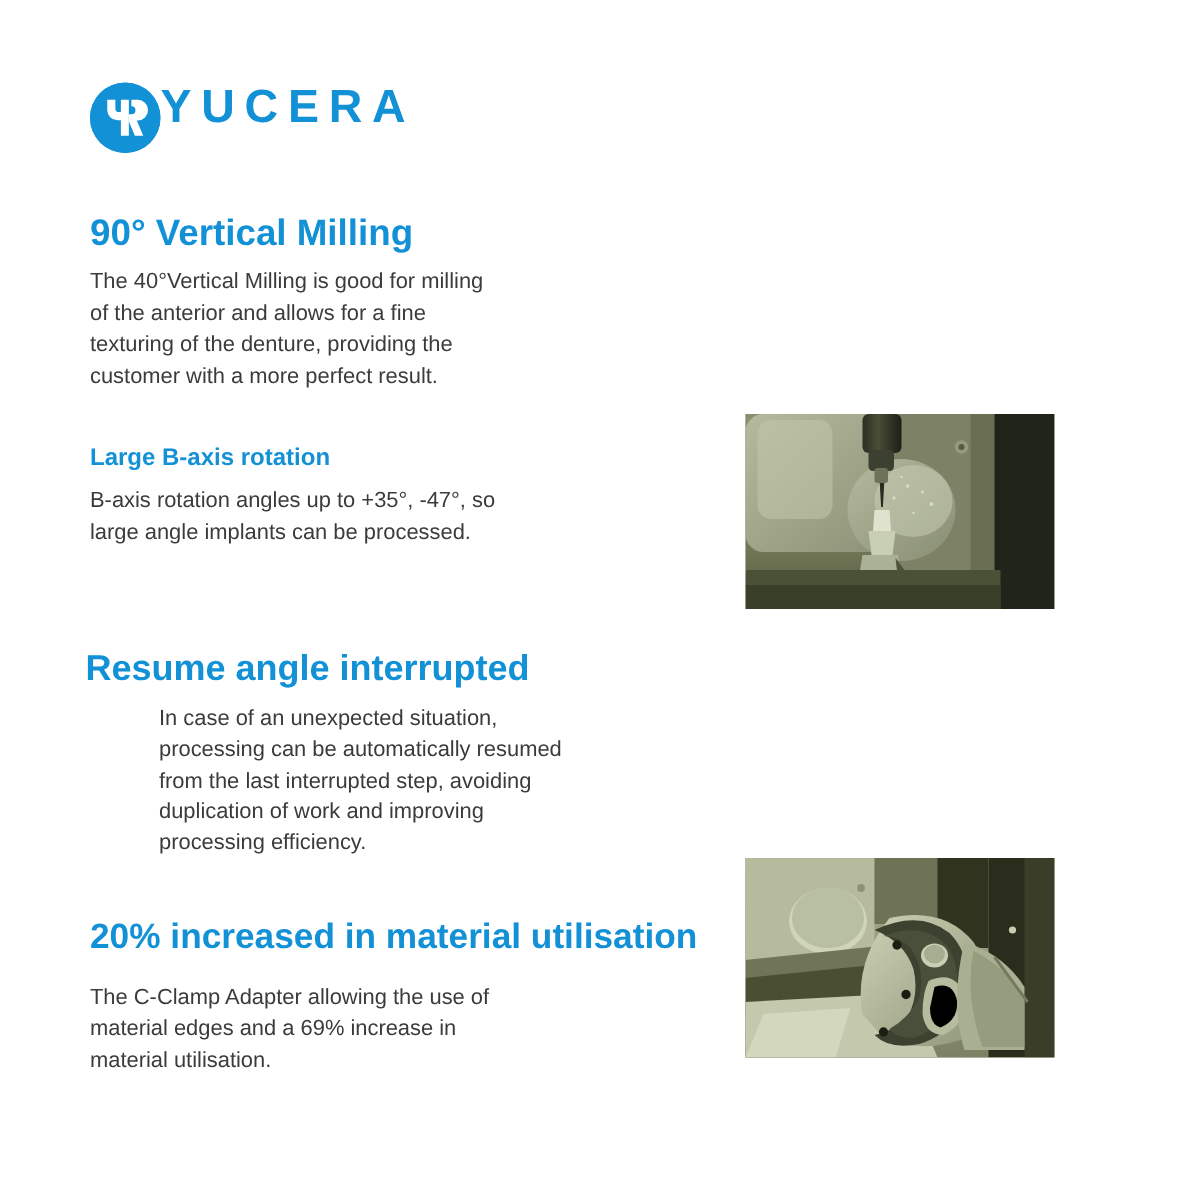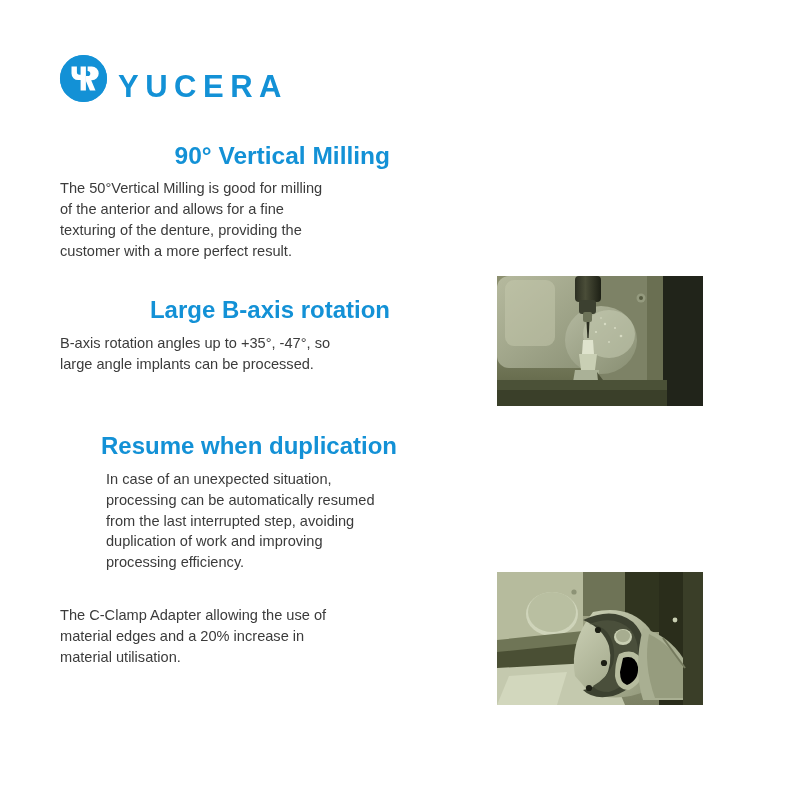--- a/index.html
+++ b/index.html
@@ -15,22 +15,21 @@
     font-family: "Liberation Sans", sans-serif;
     -webkit-font-smoothing: antialiased;
   }
 
   
   .logo-block {
     position: absolute;
     left: 60px;
     top: 55px;
     display: flex;
-    align-items: flex-end;
-    gap: 11px;
+    align-items: flex-start;
   }
   .logo-mark {
     width: 47px;
     height: 47px;
     border-radius: 50%;
     background: #1391d6;
     display: block;
     flex: 0 0 auto;
   }
   .logo-wordmark {
@@ -51,38 +50,37 @@
   .feature-text {
     position: absolute;
     top: 0;
   }
   .feature-title {
     color: #1391d6;
     font-weight: 700;
     line-height: 1.12;
     margin: 0 0 9px 0;
     white-space: nowrap;
-    text-align: right;
   }
   .feature-body {
     color: #3b3b3b;
     font-size: 14.6px;
     line-height: 1.43;
     margin: 0;
     white-space: pre-line;
   }
 
   
   #feature-0 { top: 138px; }
   #feature-0 .feature-text { left: 60px; width: 330px; }
   #feature-0 .feature-title { font-size: 24.5px; margin-top: 4px; }
 
   #feature-1 { top: 285px; }
   #feature-1 .feature-text { left: 60px; width: 330px; }
-  #feature-1 .feature-title { font-size: 24px; margin-top: 12px; }
+  #feature-1 .feature-title { font-size: 16px; margin-top: 12px; }
 
   #feature-2 { top: 433px; }
   #feature-2 .feature-text { left: 57px; width: 340px; }
   #feature-2 .feature-title { font-size: 24px; margin-top: 0px; }
   #feature-2 .feature-body { padding-left: 5px; margin-left: 44px; }
 
   #feature-3 { top: 605px; }
   #feature-3 .feature-text { left: 60px; width: 430px; }
   #feature-3 .feature-title { font-size: 23.5px; margin-top: 6px; margin-bottom: 18px; }
 
@@ -111,21 +109,21 @@
 
       <path d="M27.6 11.5 h4.2 a6.9 6.9 0 0 1 0 13.8 h-0.6 l4.3 10.2 h-5.6 l-4.1 -9.8 v-4.6 h1.9 a2.6 2.6 0 0 0 0 -5.2 h-0.1 z" fill="#ffffff"></path>
     </svg>
   </span>
   <span class="logo-wordmark">YUCERA</span>
 </div>
 
 <section class="feature" id="feature-0">
   <div class="feature-text">
     <h2 class="feature-title">90° Vertical Milling</h2>
-    <p class="feature-body">The 50°Vertical Milling is good for milling
+    <p class="feature-body">The 40°Vertical Milling is good for milling
 of the anterior and allows for a fine
 texturing of the denture, providing the
 customer with a more perfect result.</p>
   </div>
   <div class="photo" id="photo-0">
     <svg viewBox="0 0 206 130" preserveAspectRatio="none" aria-hidden="true">
       <defs>
         <linearGradient id="g0bg" x1="0" y1="0" x2="0" y2="1">
           <stop offset="0" stop-color="#8d9070"></stop>
           <stop offset="0.55" stop-color="#7b8061"></stop>
@@ -225,30 +223,31 @@
       <path d="M146 56 Q172 64 186 86 L186 128 L146 128 Q136 96 146 56 Z" fill="#a9af92"></path>
       <path d="M152 62 Q176 74 186 96 L186 126 L158 126 Q146 92 152 62 Z" fill="#969c7e"></path>
       <path d="M166 66 L188 96" stroke="#757a5e" stroke-width="2" fill="none"></path>
       <circle cx="178" cy="48" r="2.4" fill="#c8ceb2"></circle>
     </svg>
   </div>
 </section>
 
 <section class="feature" id="feature-2">
   <div class="feature-text">
-    <h2 class="feature-title">Resume when duplication</h2>
+    <h2 class="feature-title">Resume angle interrupted</h2>
     <p class="feature-body">In case of an unexpected situation,
 processing can be automatically resumed
 from the last interrupted step, avoiding
 duplication of work and improving
 processing efficiency.</p>
   </div>
 
 </section>
 
 <section class="feature" id="feature-3">
   <div class="feature-text">
+    <h2 class="feature-title">20% increased in material utilisation</h2>
     <p class="feature-body">The C-Clamp Adapter allowing the use of
-material edges and a 20% increase in
+material edges and a 69% increase in
 material utilisation.</p>
   </div>
 
 </section>
 
 </body></html>

